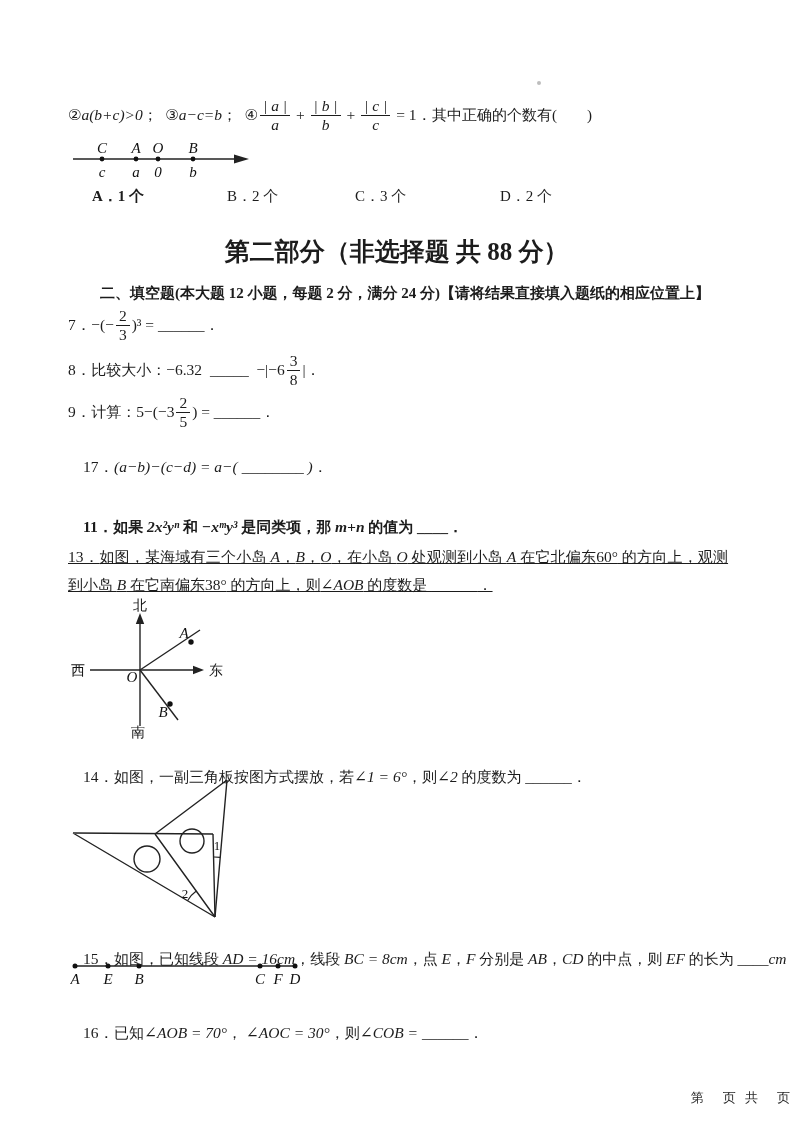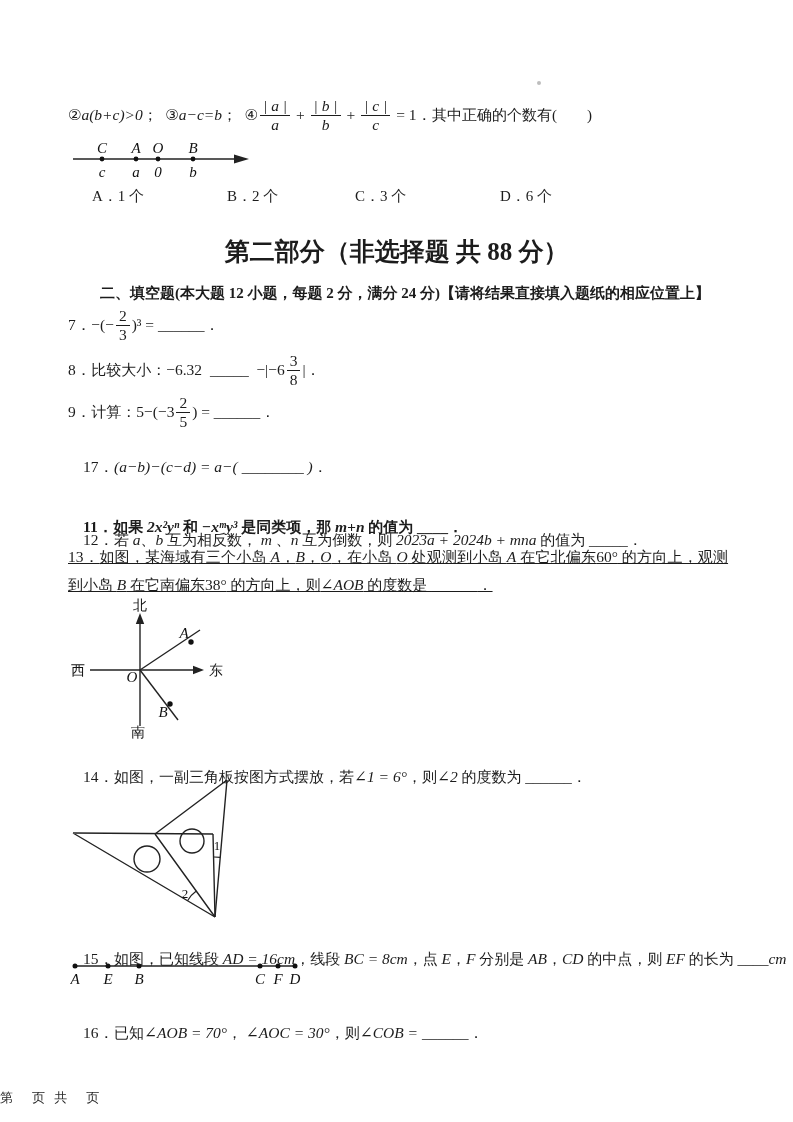--- a/index.html
+++ b/index.html
@@ -10,21 +10,21 @@
   .line{white-space:pre;}
   .cjk{font-family:"Liberation Serif","DejaVu Serif","DejaVu Sans",serif;}
   .m{font-style:italic;font-family:"Liberation Serif","DejaVu Serif","DejaVu Sans",serif;font-size:15.5px;}
   .mn{font-family:"Liberation Serif","DejaVu Serif","DejaVu Sans",serif;font-size:15.5px;}
   .frac{display:inline-flex;flex-direction:column;align-items:center;line-height:1.12;font-size:12.5px;margin:0 2px;vertical-align:middle;}
   .frac .fn{border-bottom:1px solid #1c1c1c;padding:0 3px;}
   .frac .fd{padding:0 3px;}
   .title{width:793px;text-align:center;font-weight:bold;font-size:25px;line-height:24px;}
   .boldcjk{font-weight:bold;margin-left:32px;}
   .para{width:660px;text-align:justify;line-height:27px;text-decoration:underline;}
-  .footer{width:793px;text-align:left;font-size:13px;letter-spacing:3px;color:#2a2a2a;}
+  .footer{width:793px;text-align:right;font-size:13px;letter-spacing:3px;color:#2a2a2a;}
   .stray{width:4px;height:4px;border-radius:50%;background:#bdbdbd;}
   svg{display:block;}
   .ln{stroke:#222;stroke-width:1.4;fill:none;}
   .lnthin{stroke:#222;stroke-width:1.2;fill:none;}
   .dot{fill:#111;}
   .svgm{font:italic 15px "Liberation Serif","DejaVu Serif",serif;fill:#111;text-anchor:middle;}
   .svgn{font:13px "Liberation Serif","DejaVu Serif",serif;fill:#111;text-anchor:middle;}
   .svgc{font:14px "Liberation Serif","DejaVu Serif","DejaVu Sans",serif;fill:#111;text-anchor:middle;}
 </style>
 </head>
@@ -49,24 +49,24 @@
     <text x="66" y="14" class="svgm">A</text>
     <text x="88" y="14" class="svgm">O</text>
     <text x="123" y="14" class="svgm">B</text>
     <text x="32" y="38" class="svgm">c</text>
     <text x="66" y="38" class="svgm">a</text>
     <text x="88" y="38" class="svgm">0</text>
     <text x="123" y="38" class="svgm">b</text>
   </svg>
 
   <div class="abs" style="left:68px;top:187px;width:660px;height:20px;">
-    <span class="abs cjk" style="left:24px;">A．1 个</span>
+    <span class="abs cjk" style="left:24px;font-weight:bold;">A．1 个</span>
     <span class="abs cjk" style="left:159px;">B．2 个</span>
     <span class="abs cjk" style="left:287px;">C．3 个</span>
-    <span class="abs cjk" style="left:432px;">D．6 个</span>
+    <span class="abs cjk" style="left:432px;">D．2 个</span>
   </div>
 
   <div class="abs title" style="left:0;top:240px;">第二部分（非选择题 共 88 分）</div>
 
   <div class="abs boldcjk line" style="left:68px;top:284px;">二、填空题(本大题 12 小题，每题 2 分，满分 24 分)【请将结果直接填入题纸的相应位置上】</div>
 
   <div class="abs row" style="left:68px;top:306px;height:38px;">
     <span class="mn">7．</span><span class="mn">−(−</span><span class="frac"><span class="fn mn">2</span><span class="fd mn">3</span></span><span class="mn">)³ = </span><span class="mn">______</span><span class="cjk">．</span>
   </div>
 
@@ -79,23 +79,20 @@
   </div>
 
   <div class="abs line" style="left:68px;top:440px;">
     <span class="mn">17．</span><span class="m">(a−b)−(c−d) = a−(</span><span class="mn"> ________ </span><span class="m">)</span><span class="cjk">．</span>
   </div>
 
   <div class="abs line" style="left:68px;top:500px;font-weight:bold;">
     <span class="mn">11．</span><span class="cjk">如果 </span><span class="m">2x²yⁿ</span><span class="cjk"> 和 </span><span class="m">−xᵐy³</span><span class="cjk"> 是同类项，那 </span><span class="m">m+n</span><span class="cjk"> 的值为 </span><span class="mn">____</span><span class="cjk">．</span>
   </div>
 
-  <div class="abs line" style="left:68px;top:513px;">
-    <span class="mn">12．</span><span class="cjk">若 </span><span class="m">a</span><span class="cjk">、</span><span class="m">b</span><span class="cjk"> 互为相反数， </span><span class="m">m</span><span class="cjk"> 、</span><span class="m">n</span><span class="cjk"> 互为倒数，则 </span><span class="m">2023a + 2024b + mna</span><span class="cjk"> 的值为 </span><span class="mn">_____</span><span class="cjk">．</span>
-  </div>
 
   <div class="abs para" style="left:68px;top:543px;">
     <span class="mn">13．</span><span class="cjk">如图，某海域有三个小岛 </span><span class="m">A</span><span class="cjk">，</span><span class="m">B</span><span class="cjk">，</span><span class="m">O</span><span class="cjk">，在小岛 </span><span class="m">O</span><span class="cjk"> 处观测到小岛 </span><span class="m">A</span><span class="cjk"> 在它北偏东</span><span class="mn">60°</span><span class="cjk"> 的方向上，观测到小岛 </span><span class="m">B</span><span class="cjk"> 在它南偏东</span><span class="mn">38°</span><span class="cjk"> 的方向上，则</span><span class="m">∠AOB</span><span class="cjk"> 的度数是 </span><span class="mn">______</span><span class="cjk">．</span>
   </div>
 
   <svg class="abs" style="left:68px;top:598px;" width="170" height="146" viewBox="0 0 170 146">
     <line x1="72" y1="24" x2="72" y2="128" class="ln"></line>
     <polygon points="72,15 67.8,26 76.2,26" fill="#222"></polygon>
     <line x1="22" y1="72" x2="127" y2="72" class="ln"></line>
     <polygon points="136,72 125,67.8 125,76.2" fill="#222"></polygon>

